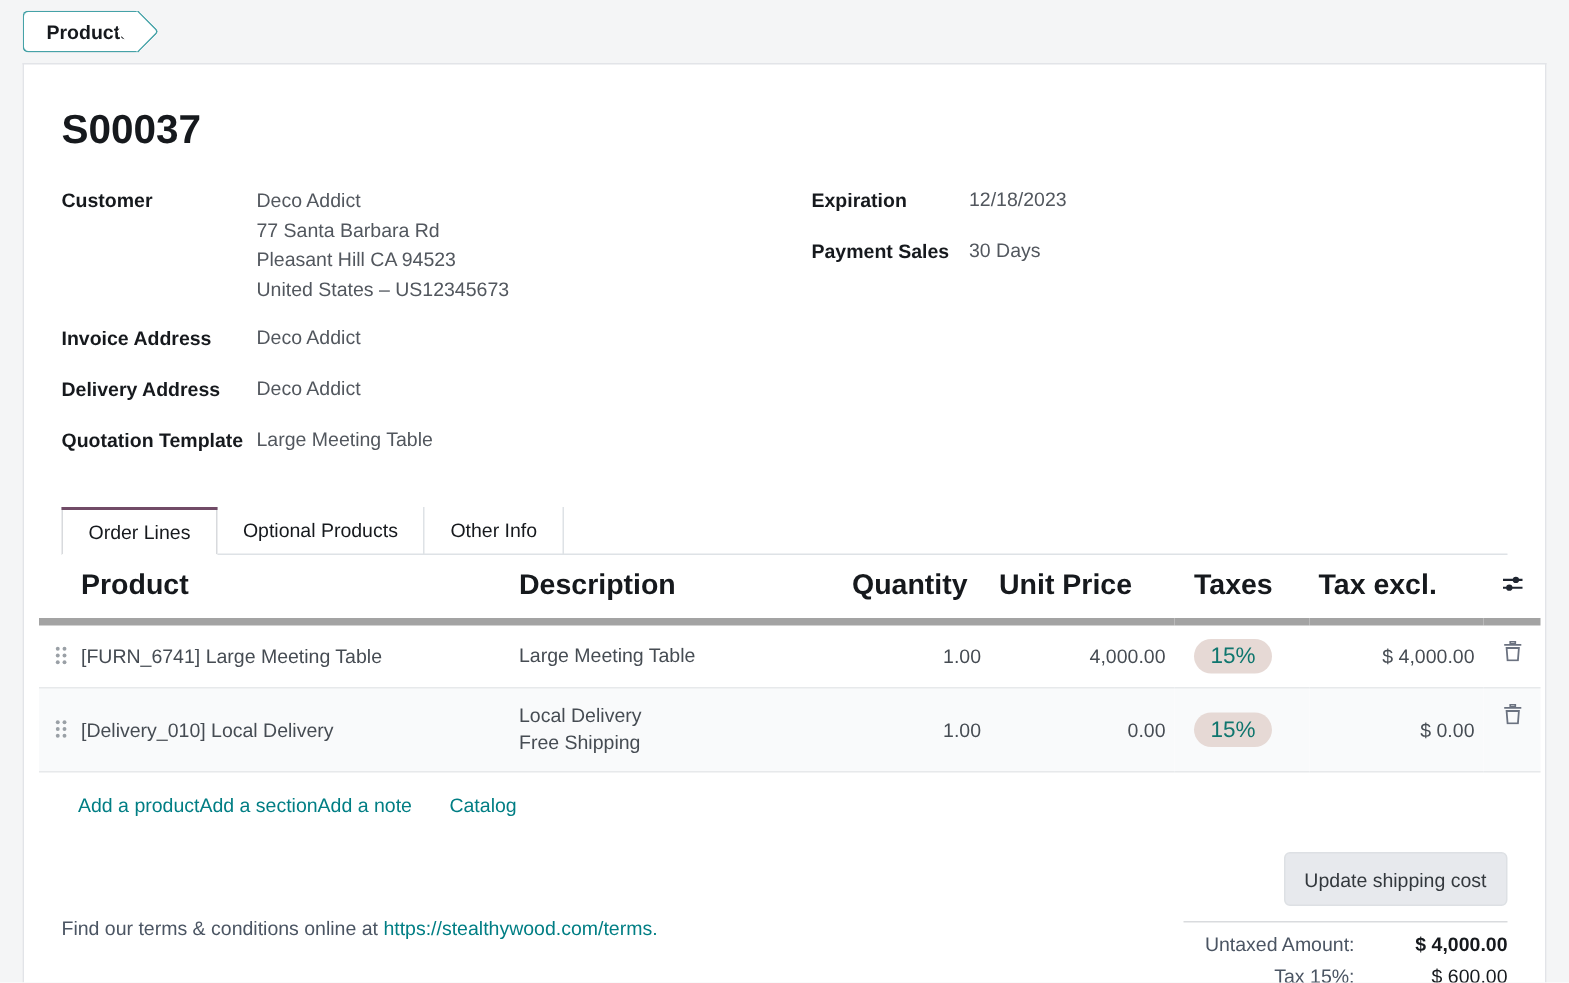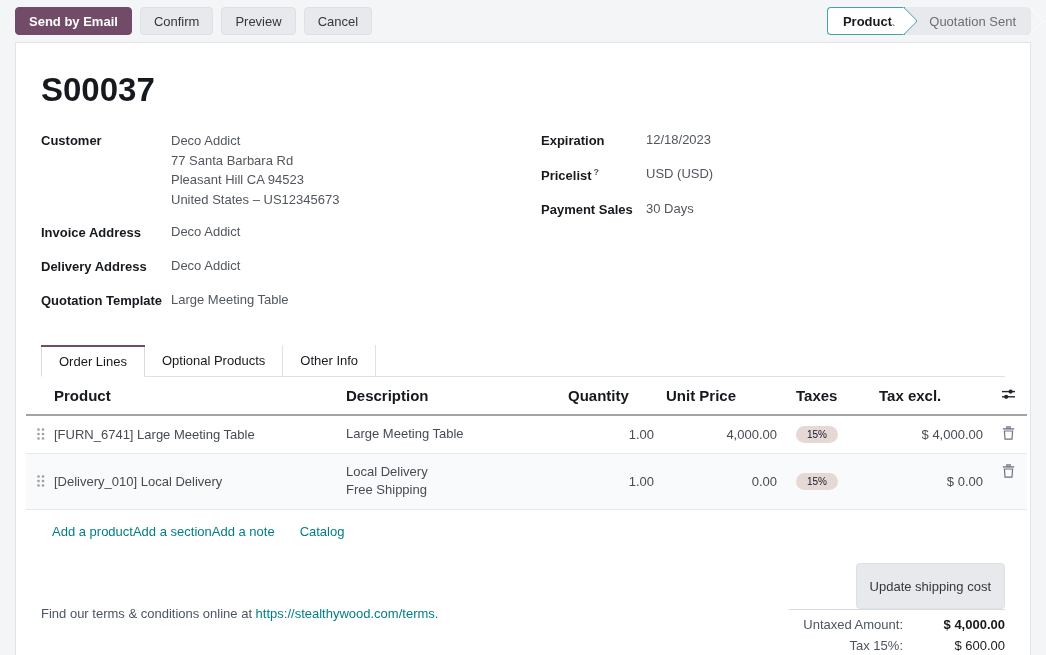--- a/index.html
+++ b/index.html
@@ -36,83 +36,76 @@
   .step.sep::after {
     content:""; position:absolute; right:-9px; top:50%; width:19px; height:19px;
     transform:translateY(-50%) rotate(45deg); z-index:1;
     border-top:1px solid #fbfbfc; border-right:1px solid #fbfbfc;
   }
   
   .sheet {
     margin:0 15px; background:#fff; border:1px solid #e2e4e8; border-bottom:none;
     height:613px; padding:26px 25px 0;
   }
-  .record-title { margin:2px 0 22px; font-size:33px; font-weight:600; color:#16191d; }
+  .record-title { margin:2px 0 22px; font-size:27px; font-weight:600; color:#16191d; }
   
   .field-groups { display:flex; }
   .fg-left { width:500px; }
   .fg-right { flex:1; }
   .frow { display:flex; margin-bottom:14px; line-height:1.45; }
   .flabel { width:130px; flex:none; font-weight:600; color:#16191d; padding-top:1px; }
   .fg-right .flabel { width:105px; }
   .fvalue { color:#52575e; }
   .fvalue div { line-height:1.5; }
   sup.help { font-size:9px; color:#52575e; font-weight:600; margin-left:2px; }
   
   .tabs { display:flex; border-bottom:1px solid #dee2e6; margin:20px 0 0 0; }
   .tab { padding:8px 17px 7px; color:#16191d; position:relative; margin-bottom:-1px; cursor:pointer; }
   .tab.active { background:#fff; border:1px solid #d8dadd; border-bottom:1px solid #fff; }
   .tab.active::before { content:""; position:absolute; top:-1px; left:-1px; right:-1px; height:2px; background:#714B67; }
   .tab.inactive { border-right:1px solid #dee2e6; }
   
   .bleed { margin:0 -15px; }
   table.lines { width:100%; border-collapse:collapse; table-layout:fixed; }
-  .lines th { font-weight:600; color:#16191d; text-align:left; padding:10px 6px; border-bottom:2px solid #a3a3a3; font-size:15px; }
+  .lines th { font-weight:600; color:#16191d; text-align:left; padding:10px 6px; border-bottom:5px solid #a3a3a3; font-size:19px; }
   .lines td { padding:9px 6px; border-bottom:1px solid #e7e9eb; color:#464c53; vertical-align:middle; }
   .lines tbody tr:nth-child(2) { background:#f9fafb; }
   .num { text-align:right; }
   .col-handle { width:22px; } .col-product { width:292px; } .col-desc { width:222px; }
   .col-qty { width:98px; } .col-price { width:123px; } .col-taxes { width:90px; padding-left:13px !important; }
   .col-subtotal { width:116px; } .col-trash { width:38px; }
   td.col-trash { vertical-align:top; padding-top:10px; text-align:center; }
   .desc-line { line-height:1.45; }
-  .badge { display:inline-block; background:#e6d9d5; border-radius:20px; padding:3px 11px; font-size:10px; color:#0f172a; }
+  .badge { display:inline-block; background:#e6d9d5; border-radius:20px; padding:3px 11px; font-size:15px; color:#0f766e; }
   .drag { display:inline-block; cursor:grab; padding:2px 0 0 4px; }
   .trash-btn { background:none; border:none; padding:0; cursor:pointer; }
   
   .links { display:flex; margin:14px 0 0 11px; }
   .links a { color:#017e84; text-decoration:none; cursor:pointer; }
   .links a.catalog { margin-left:25px; }
   
   .bottom { display:flex; margin-top:24px; }
   .terms { flex:1; padding-top:43px; color:#4b5563; }
   .terms a { color:#017e84; text-decoration:none; }
   .totals-side { width:216px; display:flex; flex-direction:column; align-items:flex-end; }
-  .update-btn { height:46px; }
+  .update-btn { margin-bottom:10px; height:36px; }
   .totals { width:216px; border-top:1px solid #d9dbde; padding-top:7px; }
   .trow { display:flex; margin-bottom:6px; align-items:flex-end; }
   .tlabel { flex:1; text-align:right; color:#4b5563; padding-right:10px; }
   .tvalue { width:92px; text-align:right; color:#16191d; }
   .tvalue.bold { font-weight:700; }
   .trow.total .tlabel { padding-top:5px; }
   .trow.total .tvalue { border-top:1px solid #c9ccd0; padding-top:5px; font-size:15.5px; font-weight:700; }
 </style>
 </head>
 <body>
 
 <div class="topbar">
-  <div class="btn-group">
-    <button class="btn primary">Send by Email</button>
-    <button class="btn">Confirm</button>
-    <button class="btn">Preview</button>
-    <button class="btn">Cancel</button>
-  </div>
   <div class="statusbar">
     <div class="step active">Products</div>
-    <div class="step after-arrow sep">Quotation Sent</div>
   </div>
 </div>
 
 <div class="sheet">
 
   <h1 class="record-title">S00037</h1>
 
   <div class="field-groups">
     <div class="fg-left">
       <div class="frow">
@@ -134,24 +127,20 @@
       </div>
       <div class="frow">
         <div class="flabel">Quotation Template</div>
         <div class="fvalue">Large Meeting Table</div>
       </div>
     </div>
     <div class="fg-right">
       <div class="frow">
         <div class="flabel">Expiration</div>
         <div class="fvalue">12/18/2023</div>
-      </div>
-      <div class="frow">
-        <div class="flabel"><span>Pricelist</span><sup class="help">?</sup></div>
-        <div class="fvalue">USD (USD)</div>
       </div>
       <div class="frow">
         <div class="flabel">Payment Sales</div>
         <div class="fvalue">30 Days</div>
       </div>
     </div>
   </div>
 
   <div class="bleed">
     <div style="padding:0 15px;">

